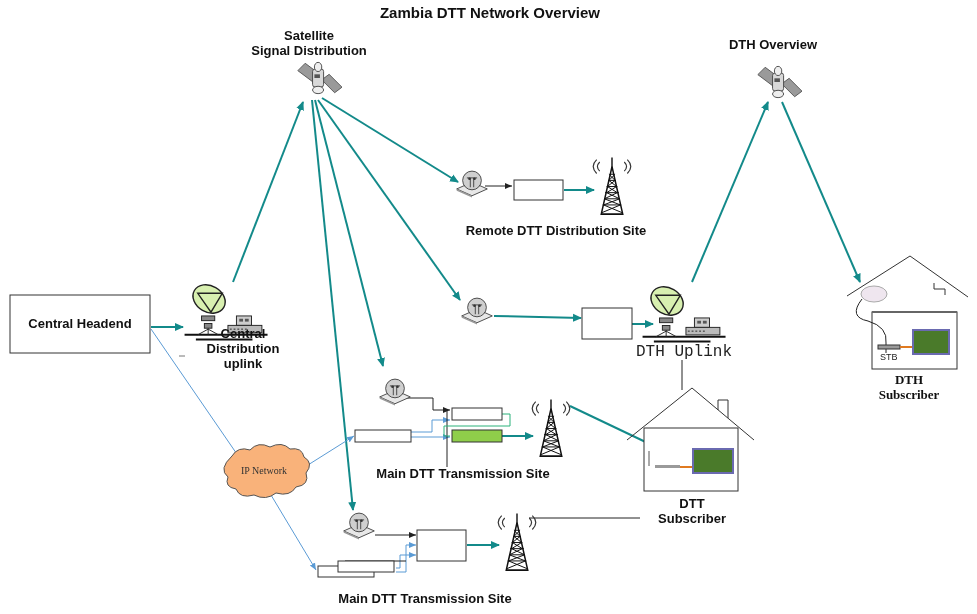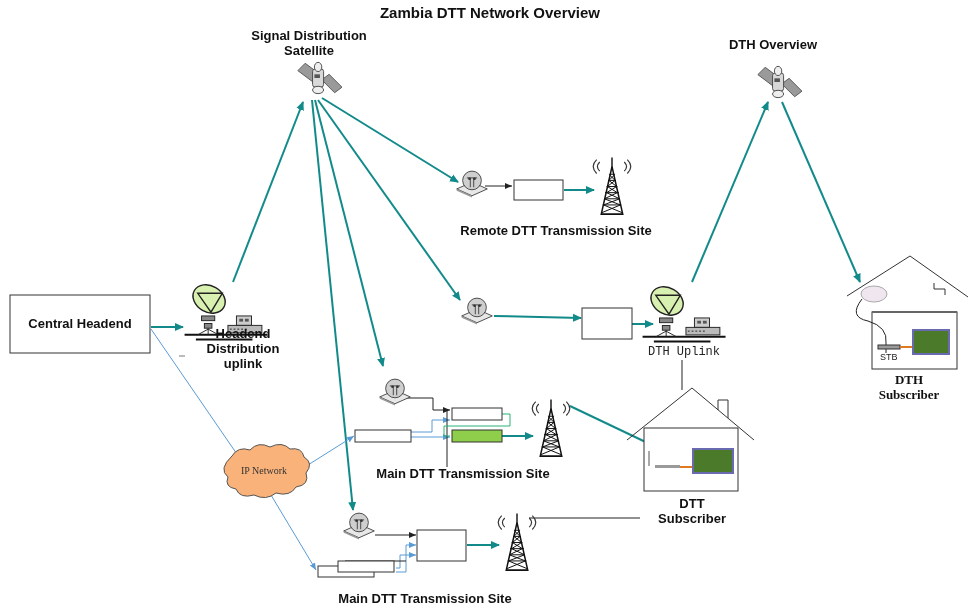--- a/index.html
+++ b/index.html
@@ -1,19 +1,19 @@
 <!DOCTYPE html>
 <html><head>
   <meta charset="utf-8">
   <style>
     html, body { margin:0; padding:0; background:#ffffff; }
     body { width:977px; height:614px; position:relative; overflow:hidden; font-family:"Liberation Sans", sans-serif; }
     #stage { position:absolute; left:0; top:0; width:977px; height:614px; }
     .lbl { position:absolute; font-weight:bold; font-size:13px; color:#111; text-align:center; line-height:15px; white-space:nowrap; }
-    .mono { font-family:"Liberation Mono", monospace; font-weight:normal; font-size:12px; color:#222; }
+    .mono { font-family:"Liberation Mono", monospace; font-weight:normal; font-size:16px; color:#222; }
   </style>
 </head>
 <body>
 
 <svg id="stage" width="977" height="614" viewBox="0 0 977 614">
   <defs>
     <marker id="ah-teal" markerWidth="10" markerHeight="10" refX="8" refY="5" orient="auto" markerUnits="userSpaceOnUse">
       <path d="M0,1 L9,5 L0,9 z" fill="#138a8a"></path>
     </marker>
     <marker id="ah-blue" markerWidth="8" markerHeight="8" refX="7" refY="4" orient="auto" markerUnits="userSpaceOnUse">
@@ -153,30 +153,30 @@
     <polyline points="718,410 718,400 728,400 728,418"></polyline>
     <rect x="644" y="428" width="94" height="63" fill="#fff"></rect>
     <line x1="649" y1="451" x2="649" y2="466" stroke="#555"></line>
     <rect x="655" y="465" width="25" height="3" fill="#9a9a9a" stroke="none"></rect>
     <line x1="680" y1="467" x2="692" y2="467" stroke="#e07a20" stroke-width="2"></line>
     <rect x="693" y="449" width="40" height="24" fill="#4a7a2a" stroke="#6a6ab0" stroke-width="2"></rect>
   </g>
 </svg>
 
 <div class="lbl" style="left:222px;top:28px;width:174px;">
+  <div>Satellite</div>
   <div>Signal Distribution</div>
-  <div>Satellite</div>
 </div>
 <div class="lbl" style="left:718px;top:37px;width:110px;">DTH Overview</div>
 <div class="lbl" style="left:190px;top:326px;width:106px;">
-  <div>Headend</div>
+  <div>Central</div>
   <div>Distribution</div>
   <div>uplink</div>
 </div>
-<div class="lbl" style="left:426px;top:223px;width:260px;">Remote DTT Transmission Site</div>
+<div class="lbl" style="left:426px;top:223px;width:260px;">Remote DTT Distribution Site</div>
 <div class="lbl mono" style="left:634px;top:345px;width:100px;background:#fff;">DTH Uplink</div>
 <div class="lbl" style="left:850px;top:372px;width:118px;font-family:Liberation Serif, serif;">
   <div>DTH</div>
   <div>Subscriber</div>
 </div>
 <div class="lbl" style="left:338px;top:466px;width:250px;">Main DTT Transmission Site</div>
 <div class="lbl" style="left:300px;top:591px;width:250px;">Main DTT Transmission Site</div>
 <div class="lbl" style="left:640px;top:496px;width:104px;">
   <div>DTT</div>
   <div>Subscriber</div>

